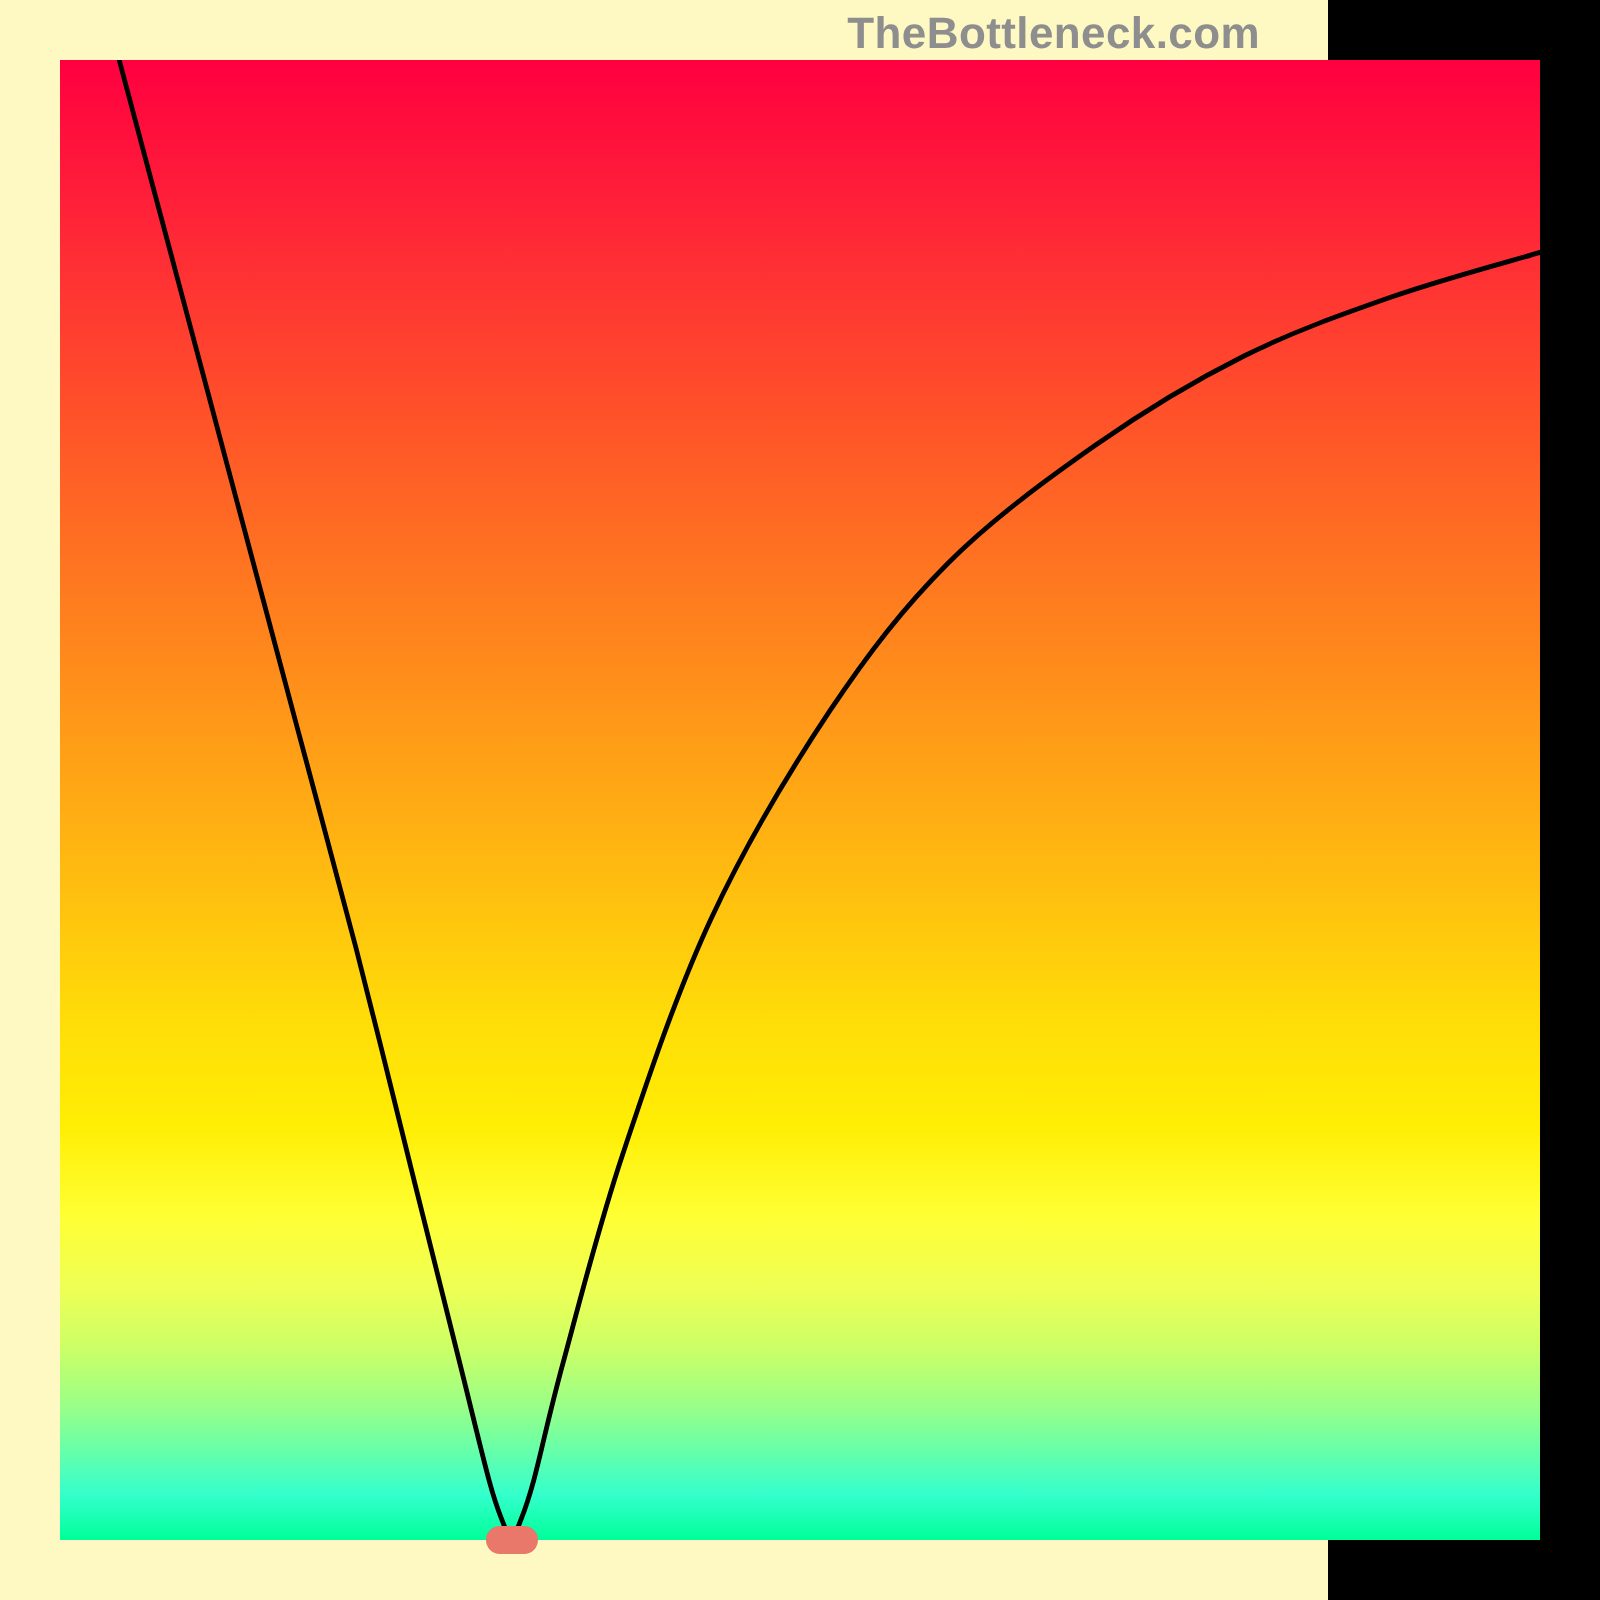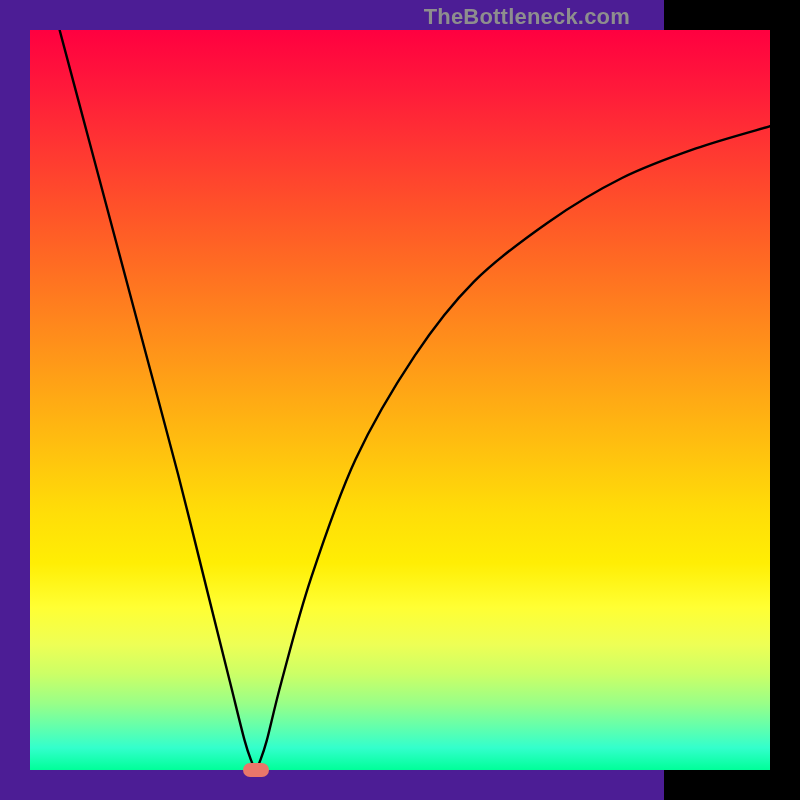--- a/index.html
+++ b/index.html
@@ -1,21 +1,21 @@
 <!DOCTYPE html>
 <html><head>
 <meta charset="utf-8">
 <style>
   * { margin: 0; padding: 0; box-sizing: border-box; }
   html, body { width: 800px; height: 800px; overflow: hidden; background: #000; }
   .frame {
     position: relative;
     width: 664px;
     height: 800px;
-    background: #4c1d95;
+    background: #fef9c3;
   }
   .plot-area {
     position: absolute;
     left: 30px;
     top: 30px;
     width: 740px;
     height: 740px;
     background: linear-gradient(to bottom,
         #ff0040 0%,
         #ff1a3a 8%,

